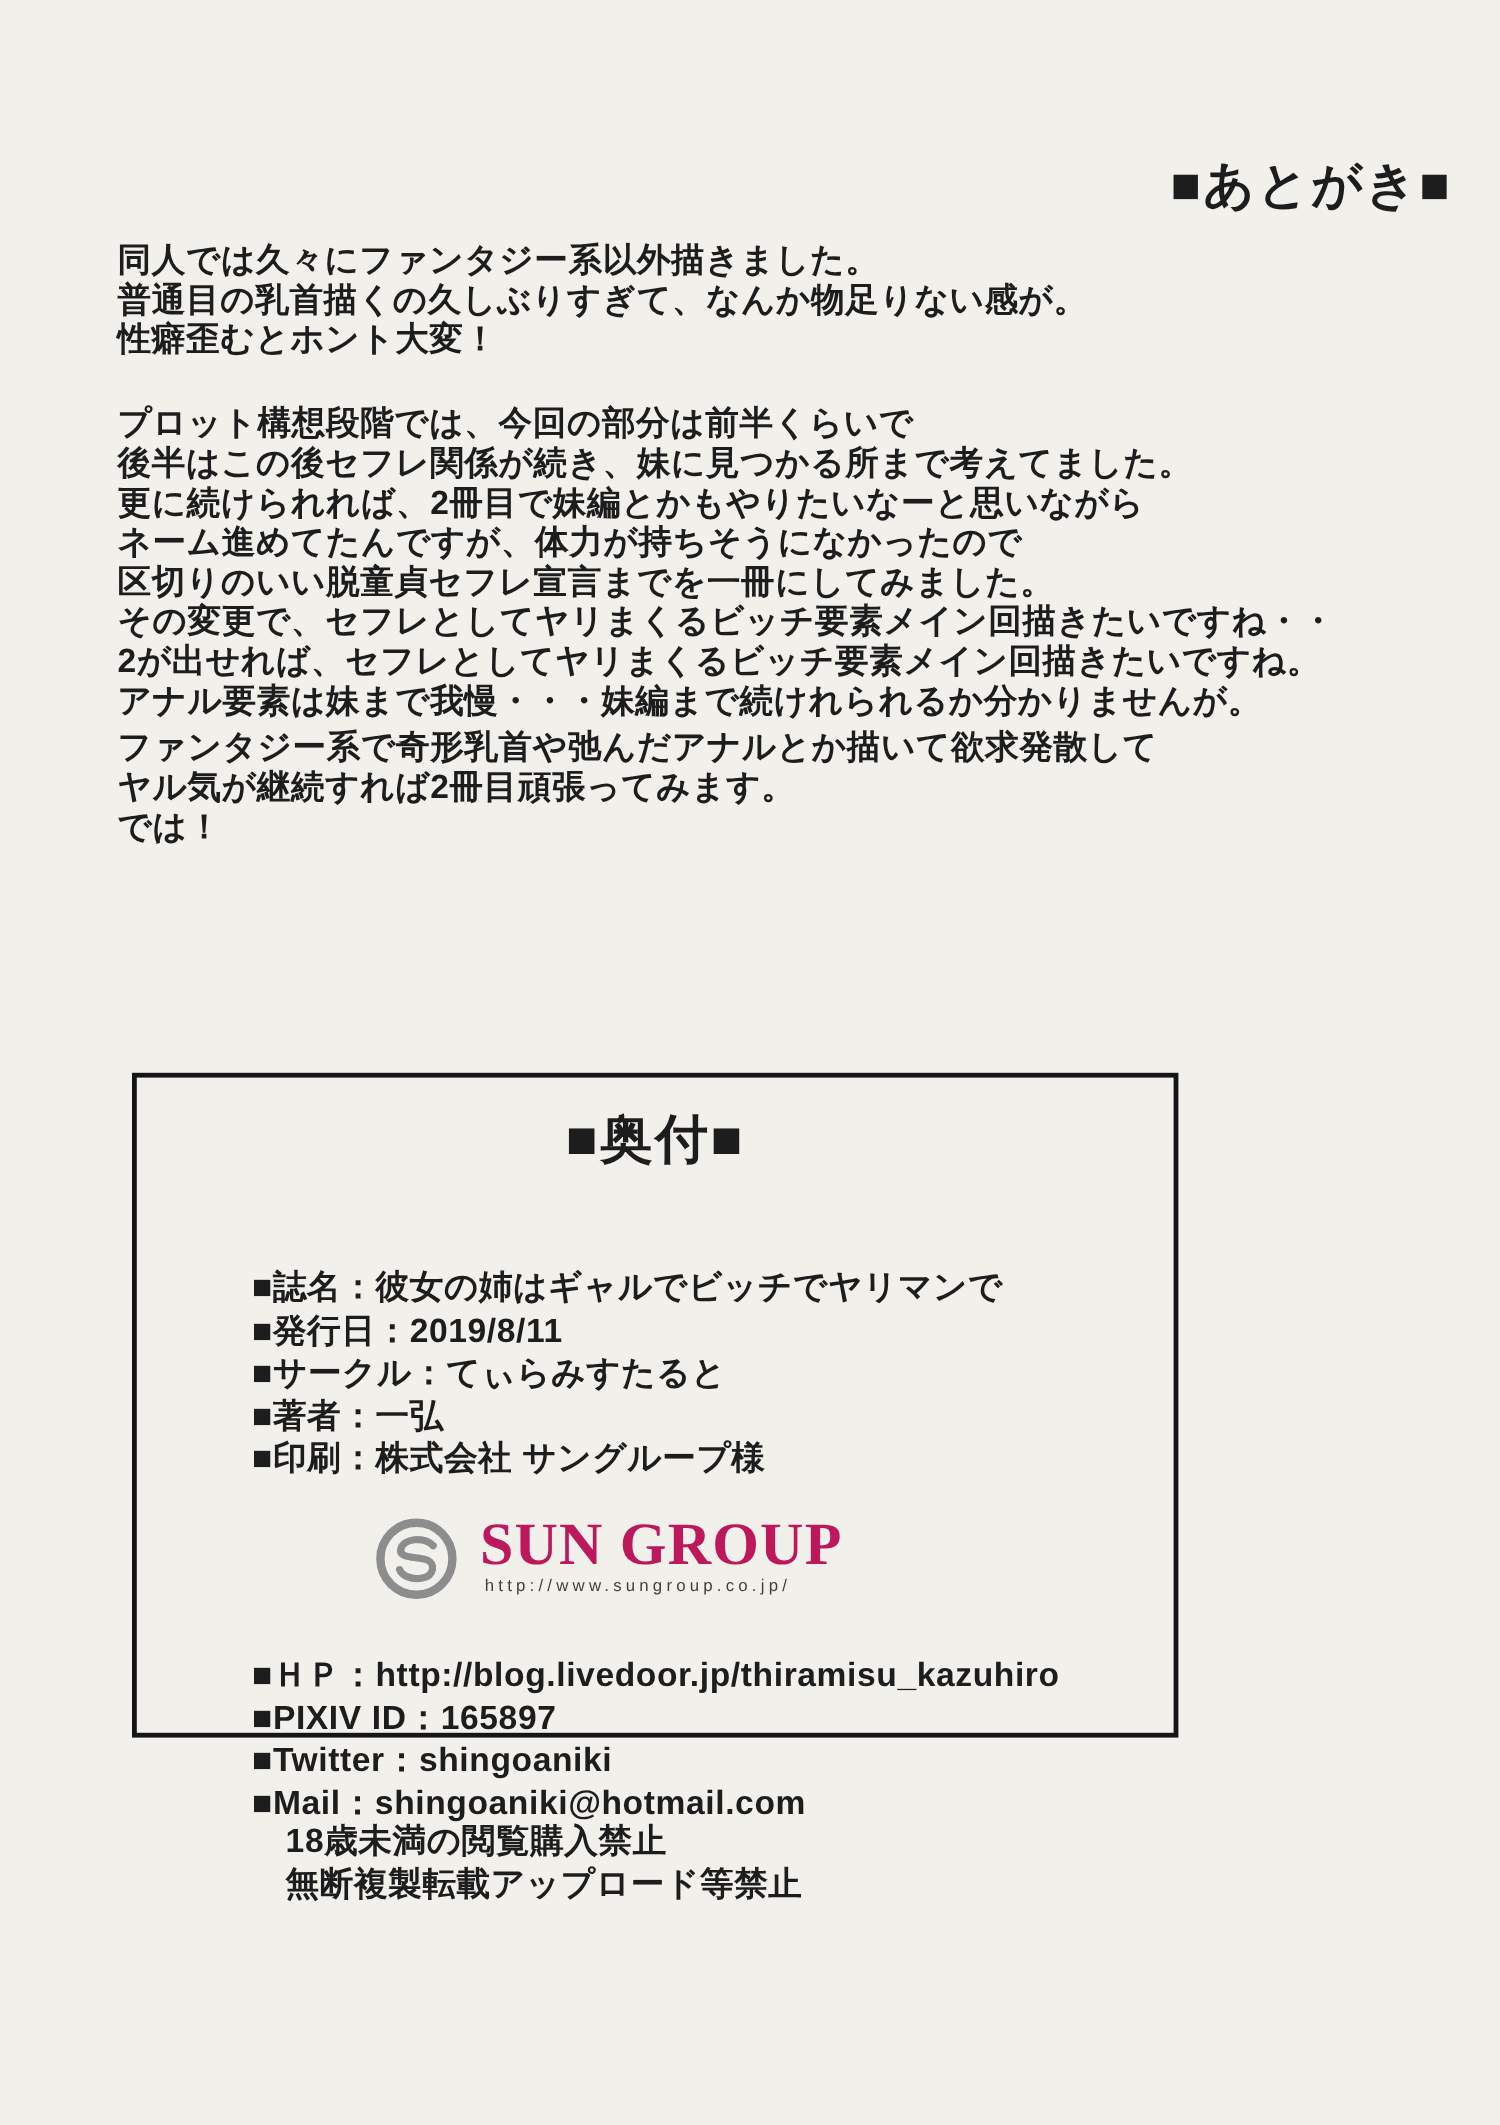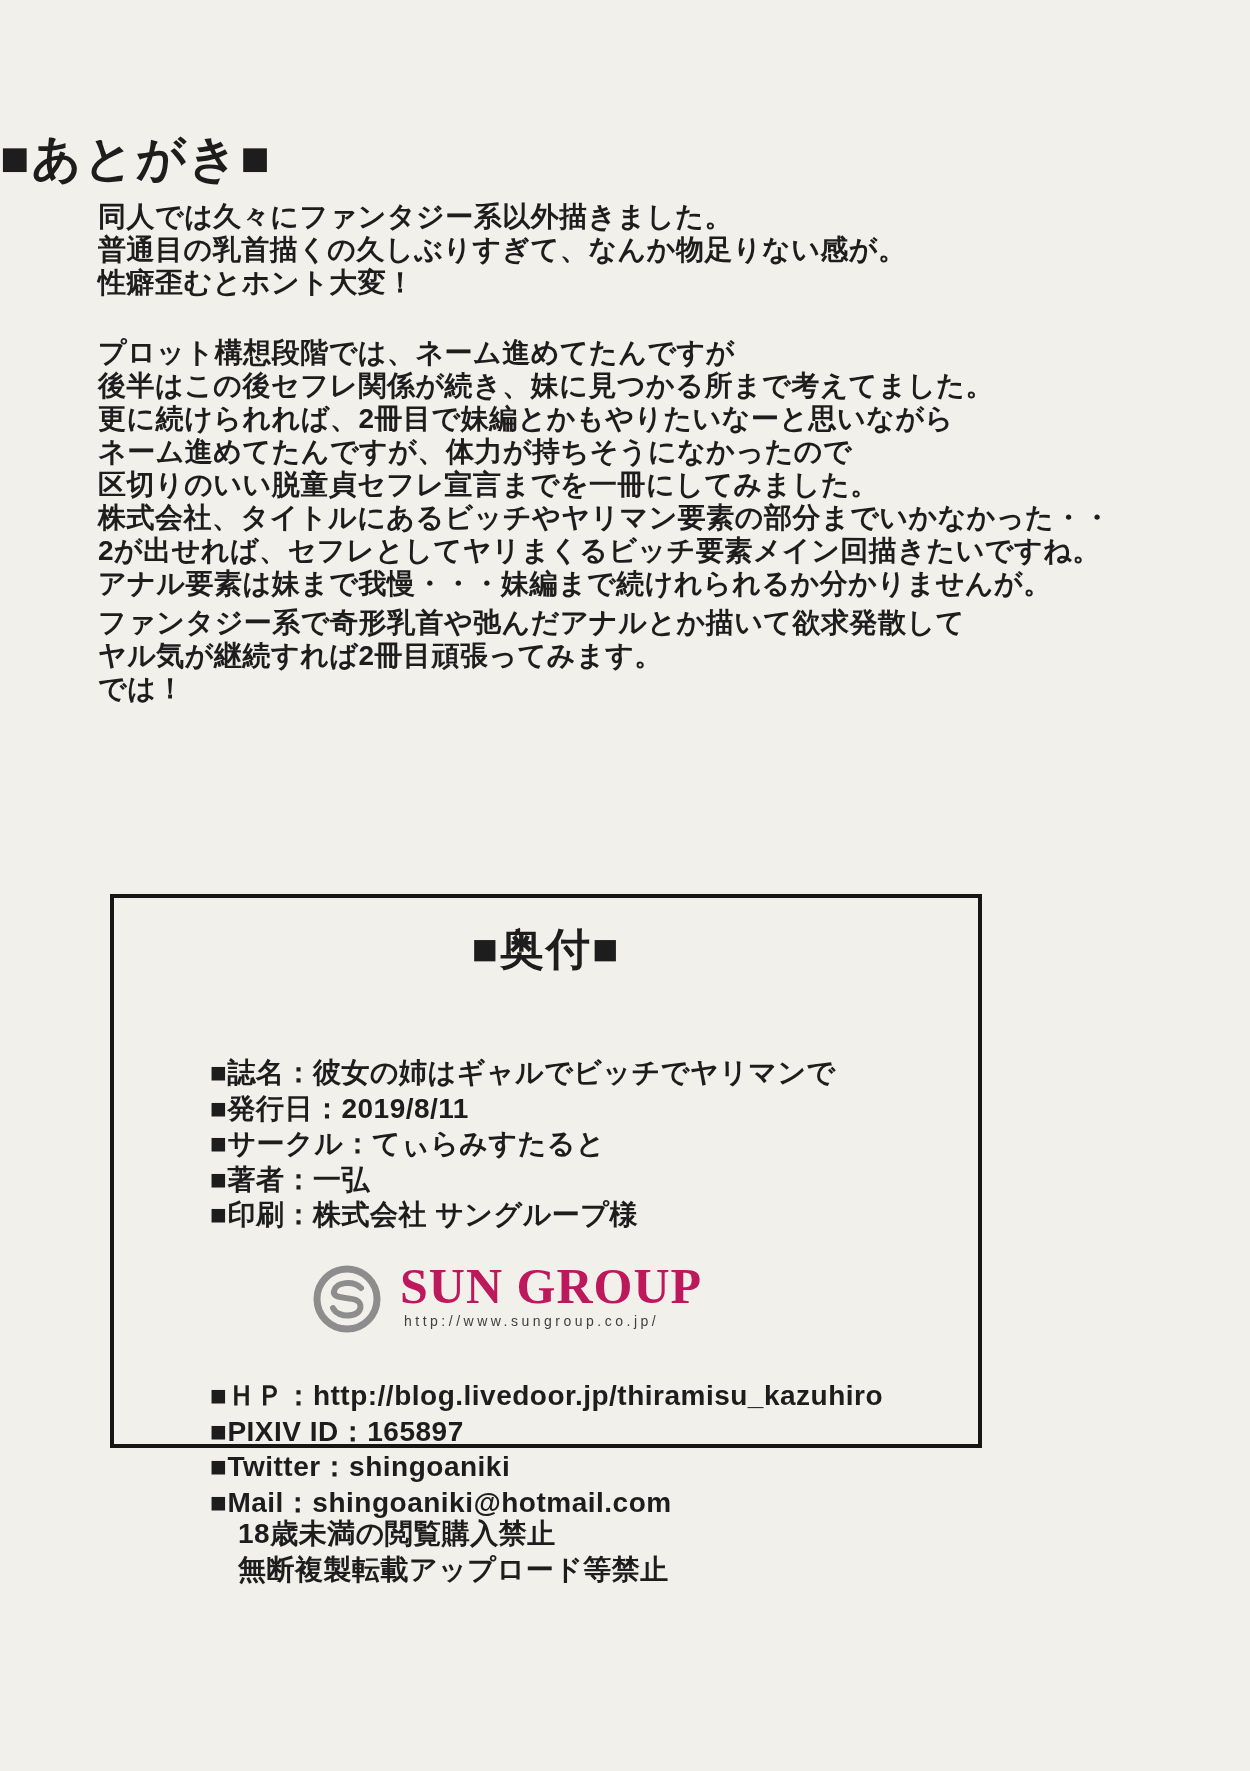--- a/index.html
+++ b/index.html
@@ -11,22 +11,22 @@
     font-family: "Liberation Sans", sans-serif;
     color: #1d1d1d;
     overflow: hidden;
   }
   
   .afterword-title {
     position: absolute;
     top: 126px;
     left: 0;
     width: 1210px;
-    text-align: left;
-    font-size: 49px;
+    text-align: right;
+    font-size: 42px;
     font-weight: 700;
     letter-spacing: 2px;
   }
   .para {
     position: absolute;
     left: 98px;
     font-size: 28px;
     line-height: 33px;
     font-weight: 600;
     letter-spacing: 0.5px;
@@ -104,26 +104,26 @@
 
   <div class="para para-1">
 
   <div class="line">同人では久々にファンタジー系以外描きました。</div>
       <div class="line">普通目の乳首描くの久しぶりすぎて、なんか物足りない感が。</div>
       <div class="line">性癖歪むとホント大変！</div>
     </div>
 
   <div class="para para-2">
 
-  <div class="line">プロット構想段階では、ネーム進めてたんですが</div>
+  <div class="line">プロット構想段階では、今回の部分は前半くらいで</div>
       <div class="line">後半はこの後セフレ関係が続き、妹に見つかる所まで考えてました。</div>
       <div class="line">更に続けられれば、2冊目で妹編とかもやりたいなーと思いながら</div>
       <div class="line">ネーム進めてたんですが、体力が持ちそうになかったので</div>
       <div class="line">区切りのいい脱童貞セフレ宣言までを一冊にしてみました。</div>
-      <div class="line">株式会社、タイトルにあるビッチやヤリマン要素の部分までいかなかった・・</div>
+      <div class="line">その変更で、セフレとしてヤリまくるビッチ要素メイン回描きたいですね・・</div>
       <div class="line">2が出せれば、セフレとしてヤリまくるビッチ要素メイン回描きたいですね。</div>
       <div class="line">アナル要素は妹まで我慢・・・妹編まで続けれられるか分かりませんが。</div>
     </div>
 
   <div class="para para-3">
 
   <div class="line">ファンタジー系で奇形乳首や弛んだアナルとか描いて欲求発散して</div>
       <div class="line">ヤル気が継続すれば2冊目頑張ってみます。</div>
       <div class="line">では！</div>
     </div>

